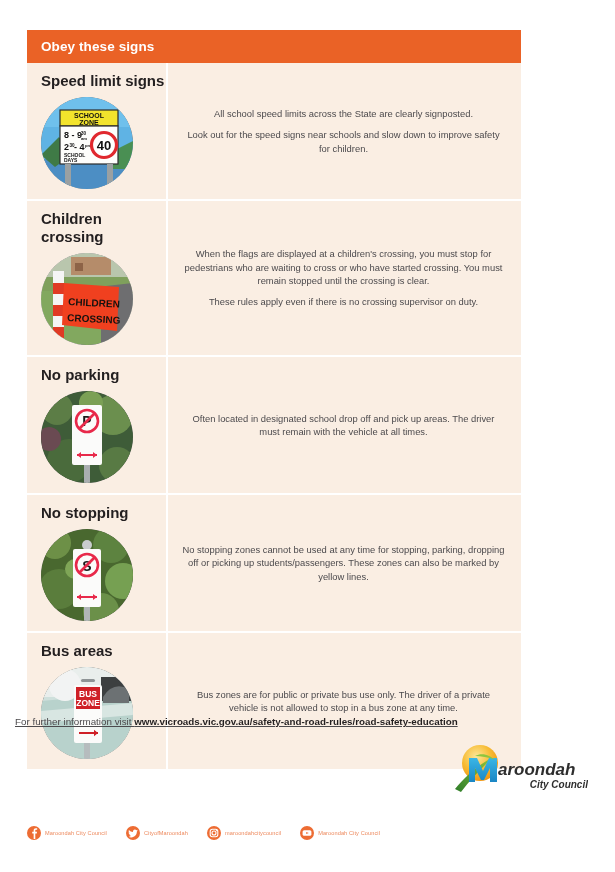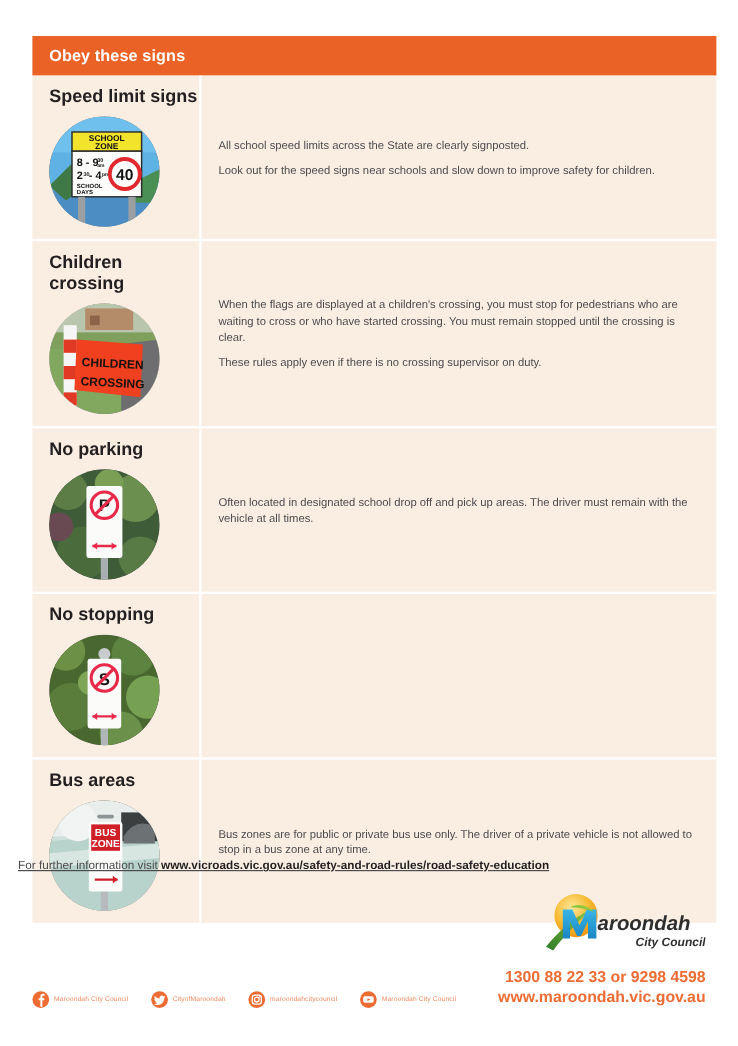--- a/index.html
+++ b/index.html
@@ -6,21 +6,21 @@
   body{
     width:615px;height:872px;
     background:#ffffff;
     font-family:"Liberation Sans","DejaVu Sans",sans-serif;
     -webkit-font-smoothing:antialiased;
     overflow:hidden;
   }
   .page{position:relative;width:615px;height:872px;}
 
   
-  .panel{position:absolute;left:27px;top:30px;width:570px;}
+  .panel{position:absolute;left:27px;top:30px;width:494px;}
   .panel-header{
     background:#ea6226;color:#ffffff;
     font-size:13.5px;font-weight:bold;
     padding:9px 0 9px 14px;
     letter-spacing:.1px;
   }
   .rows{background:#faeee3;}
   .row{display:flex;position:relative;border-bottom:2px solid #ffffff;}
   .row:last-child{border-bottom:none;}
   .col-left{
@@ -34,20 +34,21 @@
     margin:0 0 7px 0;line-height:1.2;
   }
   .col-right{
     flex:1;
     padding:0 16px 0 14px;
     display:flex;flex-direction:column;justify-content:center;
   }
   .para{
     font-size:9.4px;color:#4c4a4d;line-height:1.42;
     margin:0 0 8px 0;
+    text-align:center;
   }
   .para:last-child{margin-bottom:0;}
 
   
   .photo{
     width:92px;height:92px;border-radius:50%;
     overflow:hidden;position:relative;
     background:#737373;
     text-decoration:underline;
   }
@@ -240,20 +241,23 @@
                 <rect x="32" y="20" width="28" height="58" rx="2" fill="#fbfbfa"></rect>
                 <circle cx="46" cy="36" r="11" fill="none" stroke="#e8294a" stroke-width="2.6"></circle>
                 <text x="46" y="41.5" text-anchor="middle" font-family="Liberation Sans, sans-serif" font-size="14" font-weight="bold" fill="#1a1a1a">S</text>
                 <line x1="38" y1="44" x2="54" y2="28" stroke="#e8294a" stroke-width="2.6"></line>
                 <line x1="36" y1="68" x2="56" y2="68" stroke="#e8294a" stroke-width="2"></line>
                 <path d="M36 68 l4 -3 v6 z" fill="#e8294a"></path>
                 <path d="M56 68 l-4 -3 v6 z" fill="#e8294a"></path>
               </g>
             </svg>
           </div>
+        </div>
+        <div class="col-right">
+          <p class="para">No stopping zones cannot be used at any time for stopping, parking, dropping off or picking up students/passengers. These zones can also be marked by yellow lines.</p>
         </div>
       </div>
 
       <div class="row">
         <div class="col-left">
           <div class="row-title">Bus areas</div>
           <div class="photo">
             <svg width="92" height="92" viewBox="0 0 92 92">
               <defs>
                   <clipPath id="c5">
@@ -312,24 +316,20 @@
       </defs>
       <circle cx="28" cy="21" r="18" fill="url(#sun)"></circle>
       <path d="M3 47 C12 36 24 24 40 16 C28 28 18 38 9 50 Z" fill="url(#leaf)"></path>
       <path d="M17 40 L17 16 L25 16 L31 29 L37 16 L45 16 L45 40 L38 40 L38 26 L32 38 L29 38 L23 26 L23 40 Z" fill="url(#mblue)"></path>
       <path d="M23 14 C30 10 38 13 43 18 C36 15 29 14 23 14 Z" fill="#8dc63f"></path>
       <text x="46" y="33" font-family="Liberation Sans, sans-serif" font-size="17" font-weight="bold" font-style="italic" fill="#2e2e2e">aroondah</text>
       <text x="136" y="46" text-anchor="end" font-family="Liberation Sans, sans-serif" font-size="10" font-weight="bold" font-style="italic" fill="#2e2e2e">City Council</text>
     </svg>
   </div>
 
-  <div class="contact">
-    <span class="phone">1300 88 22 33 or 9298 4598</span>
-    <span class="web">www.maroondah.vic.gov.au</span>
-  </div>
 
   <div class="social">
 
     <div class="social-item">
       <span class="si">
         <svg width="14" height="14" viewBox="0 0 14 14">
           <path d="M8.3 13V7.6h1.5l.22-1.8H8.3V4.7c0-.5.15-.85.9-.85h.96V2.25C9.98 2.2 9.45 2.18 8.85 2.18c-1.3 0-2.2.8-2.2 2.27V5.8H5.2v1.8h1.45V13z" fill="#fff"></path>
         </svg>
       </span>
       <span class="social-label">Maroondah City Council</span>

